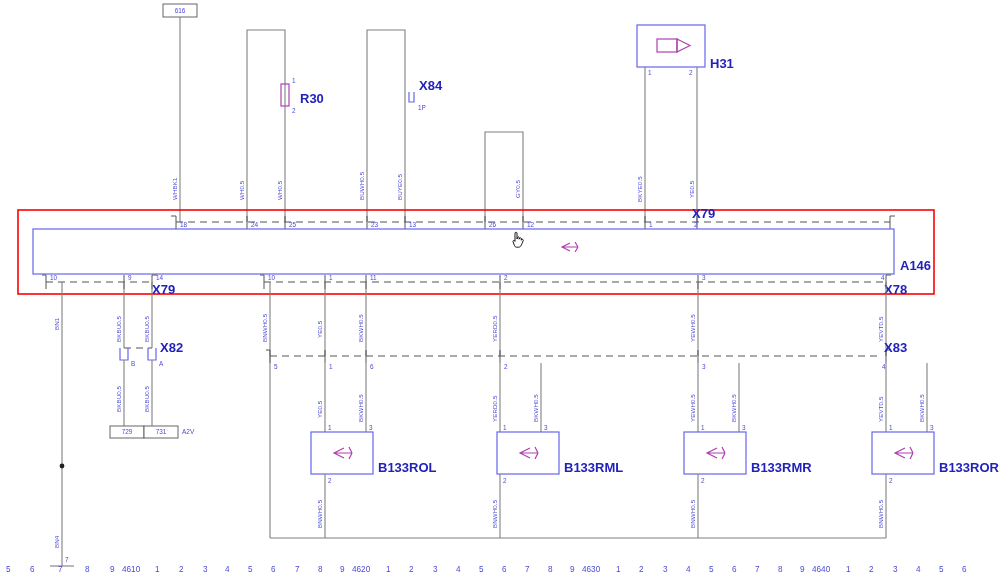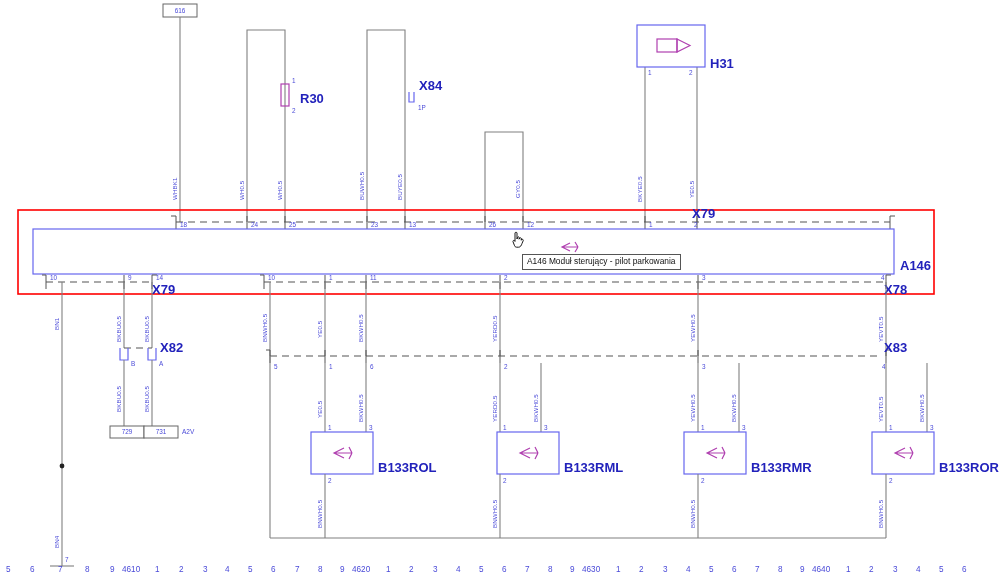--- a/index.html
+++ b/index.html
@@ -380,15 +380,14 @@
   <div class="cursor-ico" style="left:512px; top:231px;">
     <svg viewBox="0 0 16 20" width="16" height="20">
       <path d="M3,2 C3,1 5,1 5,2 L5,8 L5.6,6.4 C5.9,5.4 7.6,5.9 7.3,6.9
                L7.0,8.2 L7.8,7.2 C8.3,6.4 9.8,7.1 9.4,8.0 L9.0,9.2
                L9.9,8.5 C10.6,7.9 11.8,8.9 11.2,9.7 L10.0,12.5
                C9.4,14.2 8.6,16.2 6.6,16.2 L4.6,16.2 C3.4,16.2 2.8,15.4 2.4,14.3
                L1.0,10.7 C0.6,9.6 2.2,8.8 2.7,9.8 L3,10.4 Z" fill="#ffffff" stroke="#000000" stroke-width="0.9" stroke-linejoin="round"></path>
     </svg>
   </div>
 
-  <div class="tooltip-box" style="left:522px; top:254px;">A146 Moduł sterujący - pilot parkowania</div>
 
 </div>
 
 </body></html>

